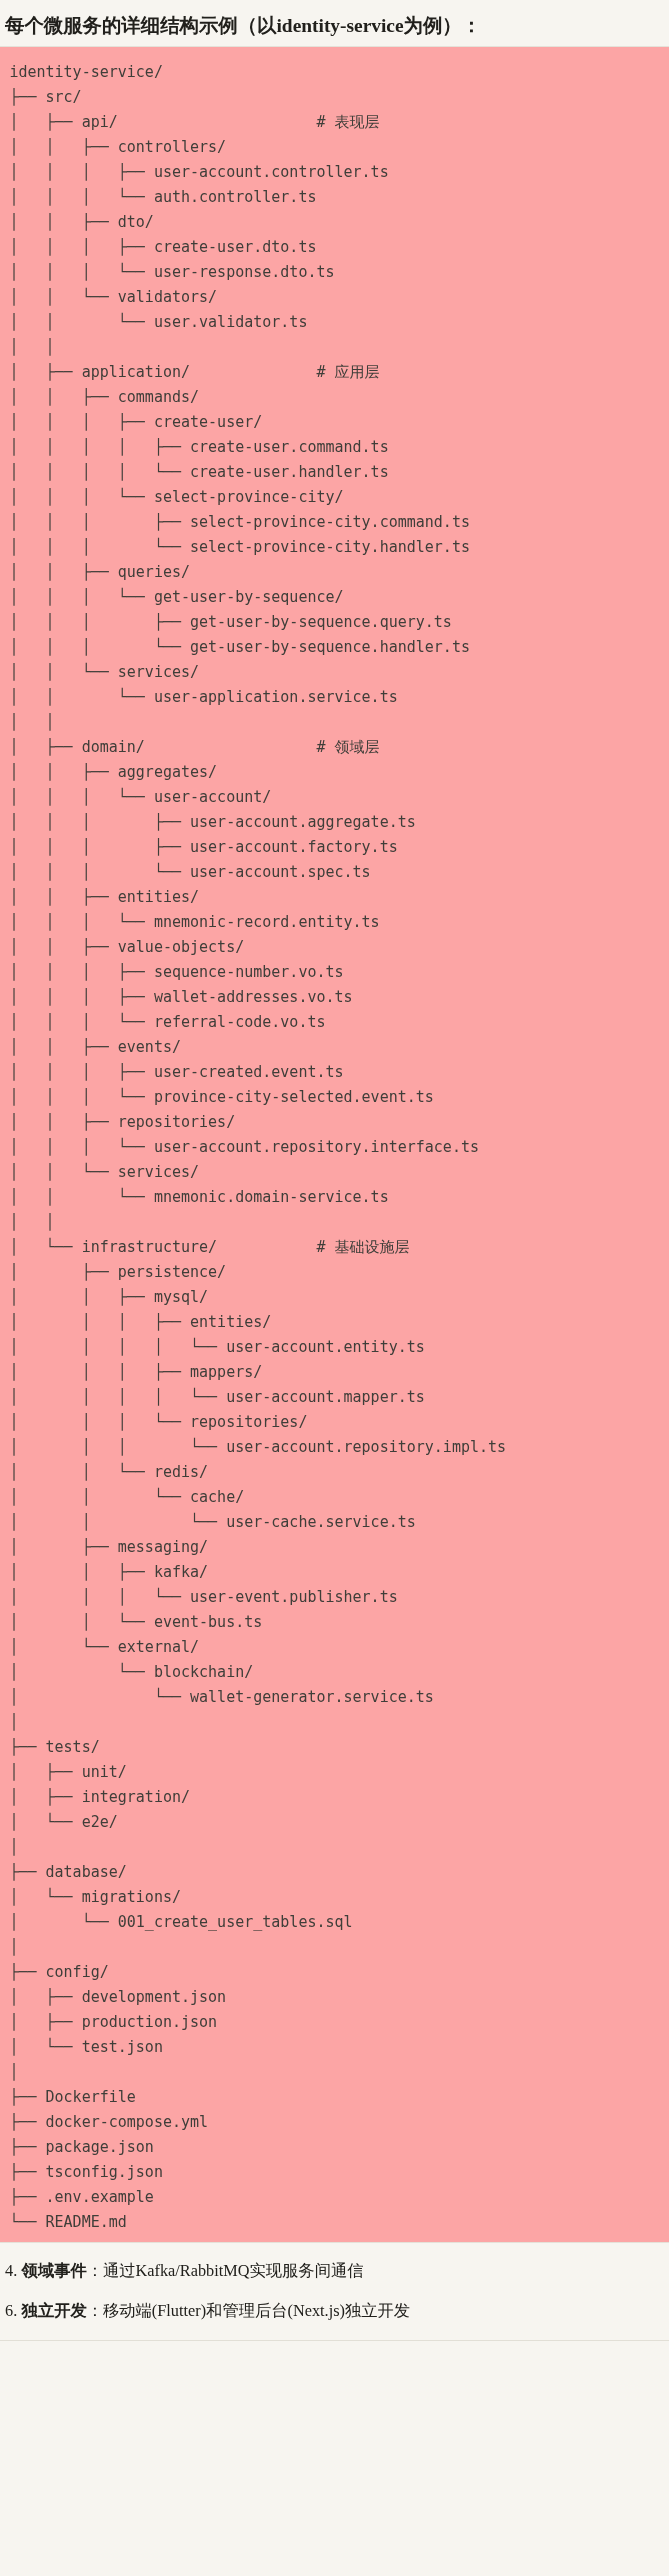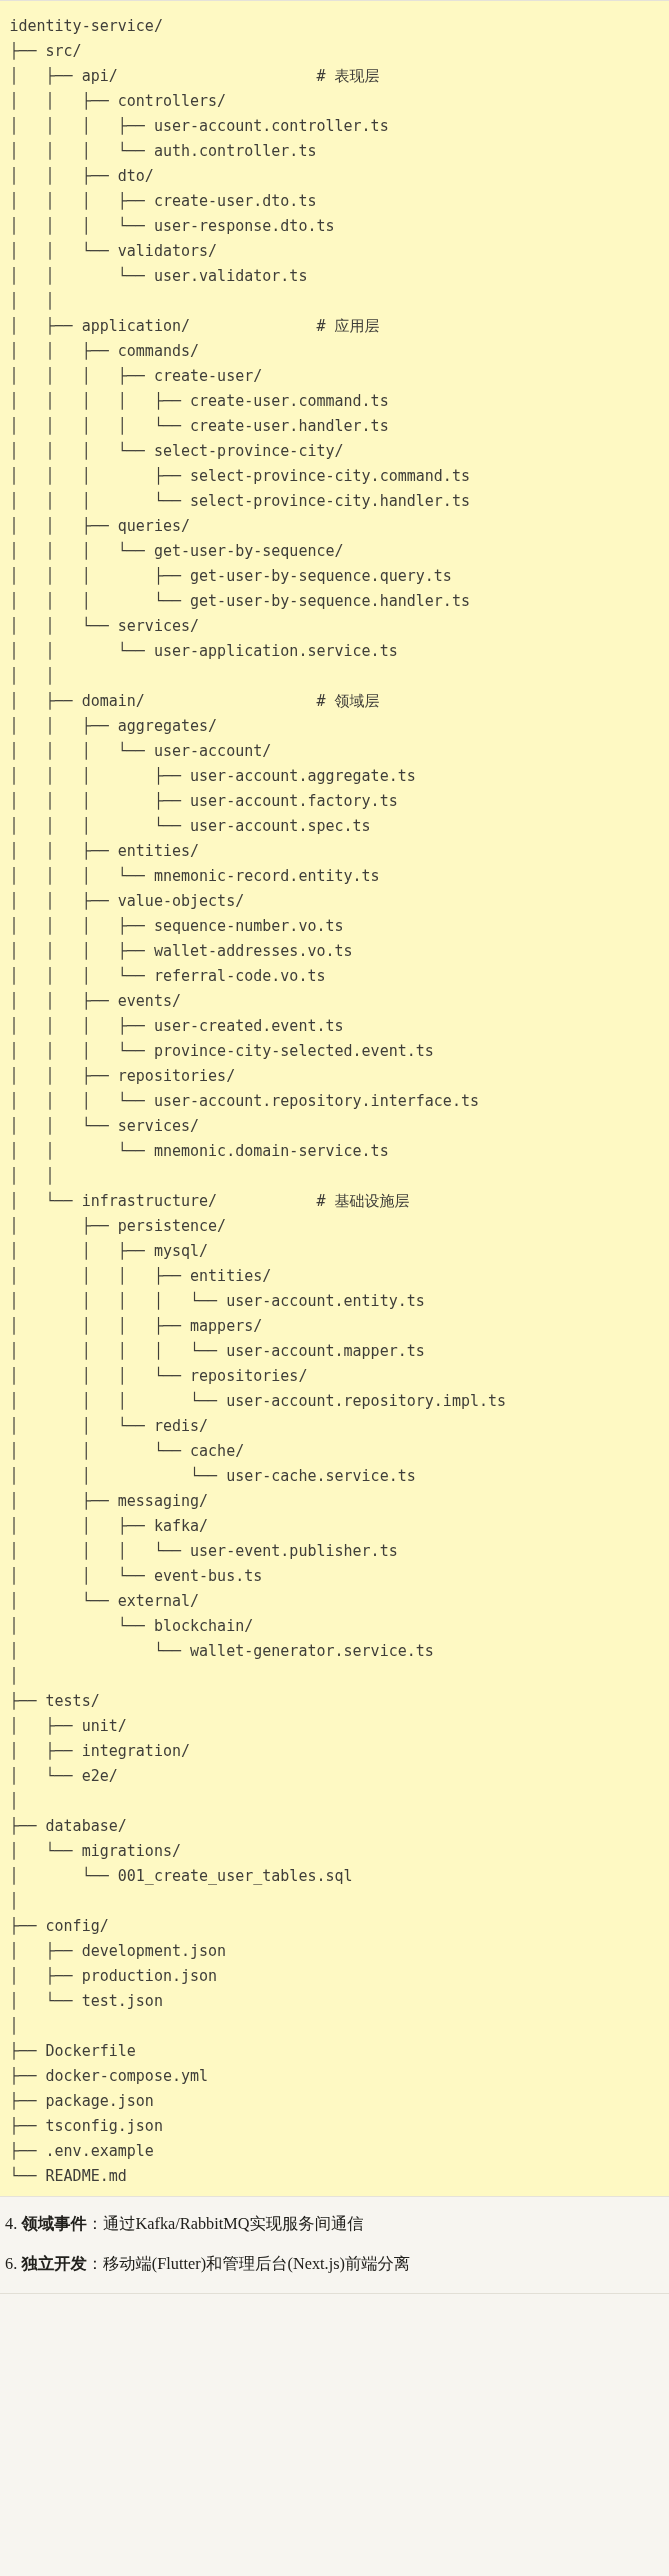--- a/index.html
+++ b/index.html
@@ -15,21 +15,21 @@
     border-bottom: 1.3px solid #e2dfd6;
   }
   .page-title {
     font-size: 19.4px;
     font-weight: 700;
     line-height: 25px;
     margin: 0;
     padding: 12.5px 6.3px 8.8px 5px;
   }
   .codeblock {
-    background: #fef9c3;
+    background: #fca5a5;
     border-top: 0.6px solid #e5e2d9;
     border-bottom: 0.6px solid #e5e2d9;
     padding: 12.5px 10px 7.5px 9.4px;
   }
   .codeblock pre {
     margin: 0;
     font-family: "DejaVu Sans Mono", monospace;
     font-size: 15px;
     line-height: 25px;
     color: #3f3e39;
@@ -60,20 +60,21 @@
     line-height: 21px;
     margin: 25px 0 0 -3.8px;
     padding-bottom: 6.3px;
   }
 </style>
 </head>
 <body>
 
 <div class="page">
 
+  <h1 class="page-title">每个微服务的详细结构示例（以identity-service为例）：</h1>
 
   <div class="codeblock">
     <pre>identity-service/
 ├── src/
 │   ├── api/                      # 表现层
 │   │   ├── controllers/
 │   │   │   ├── user-account.controller.ts
 │   │   │   └── auth.controller.ts
 │   │   ├── dto/
 │   │   │   ├── create-user.dto.ts
@@ -156,19 +157,19 @@
 ├── tsconfig.json
 ├── .env.example
 └── README.md</pre>
   </div>
 
   <div class="section">
 
 
     <div>
       <p class="note"><span class="num">4.</span><strong>领域事件</strong><span>：通过Kafka/RabbitMQ实现服务间通信</span></p>
-      <p class="note"><span class="num">6.</span><strong>独立开发</strong><span>：移动端(Flutter)和管理后台(Next.js)前端分离</span></p>
+      <p class="note"><span class="num">6.</span><strong>独立开发</strong><span>：移动端(Flutter)和管理后台(Next.js)独立开发</span></p>
     </div>
 
   </div>
 
 </div>
 
 
 </body></html>

